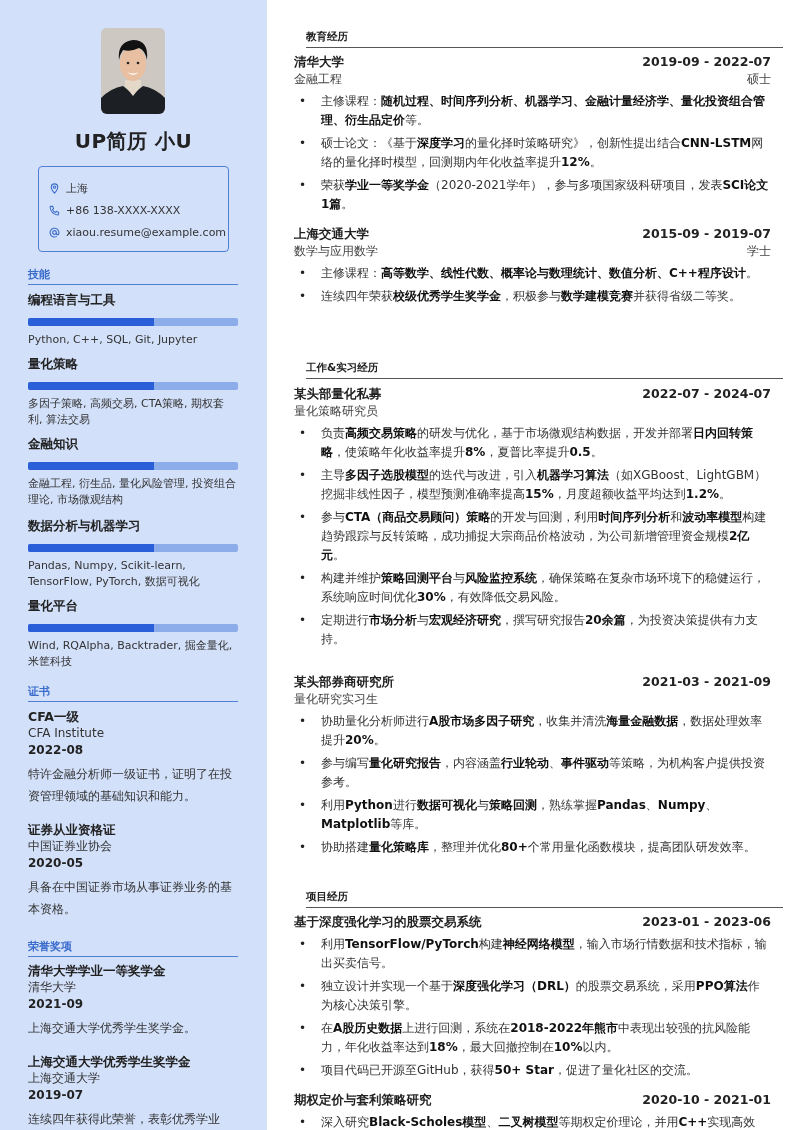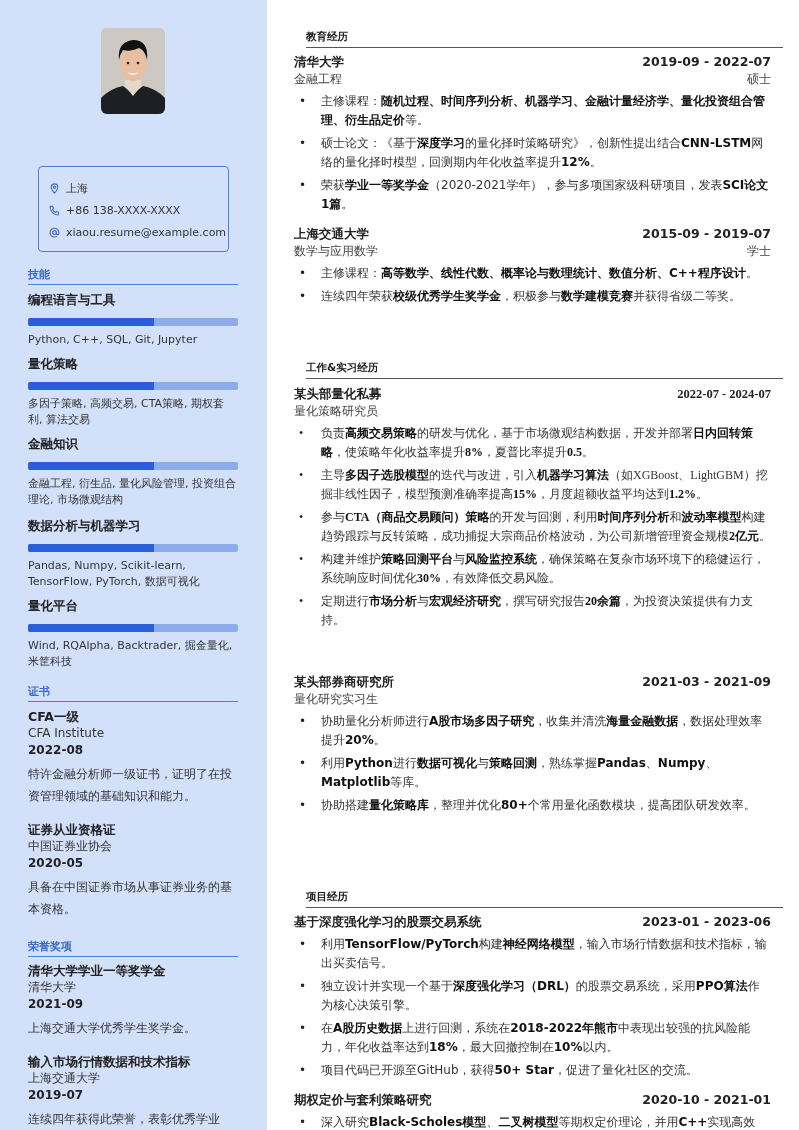--- a/index.html
+++ b/index.html
@@ -45,20 +45,21 @@
       <rect width="64" height="86" fill="#cdc8c1"></rect>
       <path d="M0 86 L0 70 Q10 60 22 58 L32 66 L42 58 Q54 60 64 70 L64 86 Z" fill="#1c1f24"></path>
       <path d="M24 58 L32 68 L40 58 L40 52 L24 52 Z" fill="#e4d9c9"></path>
       <ellipse cx="32" cy="36" rx="13" ry="17" fill="#e8bfa0"></ellipse>
       <path d="M18 32 Q16 14 32 12 Q48 12 46 32 Q44 22 38 20 Q30 24 22 22 Q19 26 18 32 Z" fill="#121212"></path>
       <path d="M26 44 Q32 50 38 44 Q32 47 26 44 Z" fill="#fff"></path>
       <circle cx="27" cy="35" r="1.3" fill="#222"></circle>
       <circle cx="37" cy="35" r="1.3" fill="#222"></circle>
     </svg>
   </div>
+  <div class="name">UP简历 小U</div>
 
   <div class="contact">
     <div class="contact-row">
       <svg viewBox="0 0 12 12">
           <path d="M6 1 C3.8 1 2.5 2.6 2.5 4.5 C2.5 7 6 11 6 11 C6 11 9.5 7 9.5 4.5 C9.5 2.6 8.2 1 6 1 Z" fill="none" stroke="#3a6ccc" stroke-width="1.2"></path>
           <circle cx="6" cy="4.5" r="1.3" fill="none" stroke="#3a6ccc" stroke-width="1.1"></circle>
         </svg>
       <span>上海</span>
     </div>
     <div class="contact-row">
@@ -137,21 +138,21 @@
   <div class="sb-section-title" style="top:939px;">荣誉奖项</div>
 
   <div class="sb-block" style="top:962px;">
     <div class="cert-title">清华大学学业一等奖学金</div>
     <div class="cert-org">清华大学</div>
     <div class="cert-date">2021-09</div>
     <div class="cert-desc">上海交通大学优秀学生奖学金。</div>
   </div>
 
   <div class="sb-block" style="top:1053px;">
-    <div class="cert-title">输入市场行情数据和技术指标</div>
+    <div class="cert-title">上海交通大学优秀学生奖学金</div>
     <div class="cert-org">上海交通大学</div>
     <div class="cert-date">2019-07</div>
     <div class="cert-desc">连续四年获得此荣誉，表彰优秀学业</div>
   </div>
 </div>
 
 <div class="main">
 
   <div class="m-section-title" style="top:30px;">教育经历</div>
 
@@ -181,21 +182,21 @@
         <span>学士</span>
       </div>
     <ul class="bullets">
         <li>主修课程：<b>高等数学、线性代数、概率论与数理统计、数值分析、C++程序设计</b>。</li>
         <li>连续四年荣获<b>校级优秀学生奖学金</b>，积极参与<b>数学建模竞赛</b>并获得省级二等奖。</li>
       </ul>
   </div>
 
   <div class="m-section-title" style="top:361px;">工作&amp;实习经历</div>
 
-  <div class="entry" style="top:385px;font-family:Liberation Serif, serif;">
+  <div class="entry" style="top:385px;">
     <div class="entry-head">
         <span>某头部量化私募</span>
         <span>2022-07 - 2024-07</span>
       </div>
     <div class="entry-sub">
         <span>量化策略研究员</span>
         <span></span>
       </div>
     <ul class="bullets">
         <li>负责<b>高频交易策略</b>的研发与优化，基于市场微观结构数据，开发并部署<b>日内回转策略</b>，使策略年化收益率提升<b>8%</b>，夏普比率提升<b>0.5</b>。</li>
@@ -210,20 +211,21 @@
     <div class="entry-head">
         <span>某头部券商研究所</span>
         <span>2021-03 - 2021-09</span>
       </div>
     <div class="entry-sub">
         <span>量化研究实习生</span>
         <span></span>
       </div>
     <ul class="bullets">
         <li>协助量化分析师进行<b>A股市场多因子研究</b>，收集并清洗<b>海量金融数据</b>，数据处理效率提升<b>20%</b>。</li>
+        <li>参与编写<b>量化研究报告</b>，内容涵盖<b>行业轮动</b>、<b>事件驱动</b>等策略，为机构客户提供投资参考。</li>
         <li>利用<b>Python</b>进行<b>数据可视化</b>与<b>策略回测</b>，熟练掌握<b>Pandas</b>、<b>Numpy</b>、<b>Matplotlib</b>等库。</li>
         <li>协助搭建<b>量化策略库</b>，整理并优化<b>80+</b>个常用量化函数模块，提高团队研发效率。</li>
       </ul>
   </div>
 
   <div class="m-section-title" style="top:890px;">项目经历</div>
 
   <div class="entry" style="top:913px;">
     <div class="entry-head">
         <span>基于深度强化学习的股票交易系统</span>

